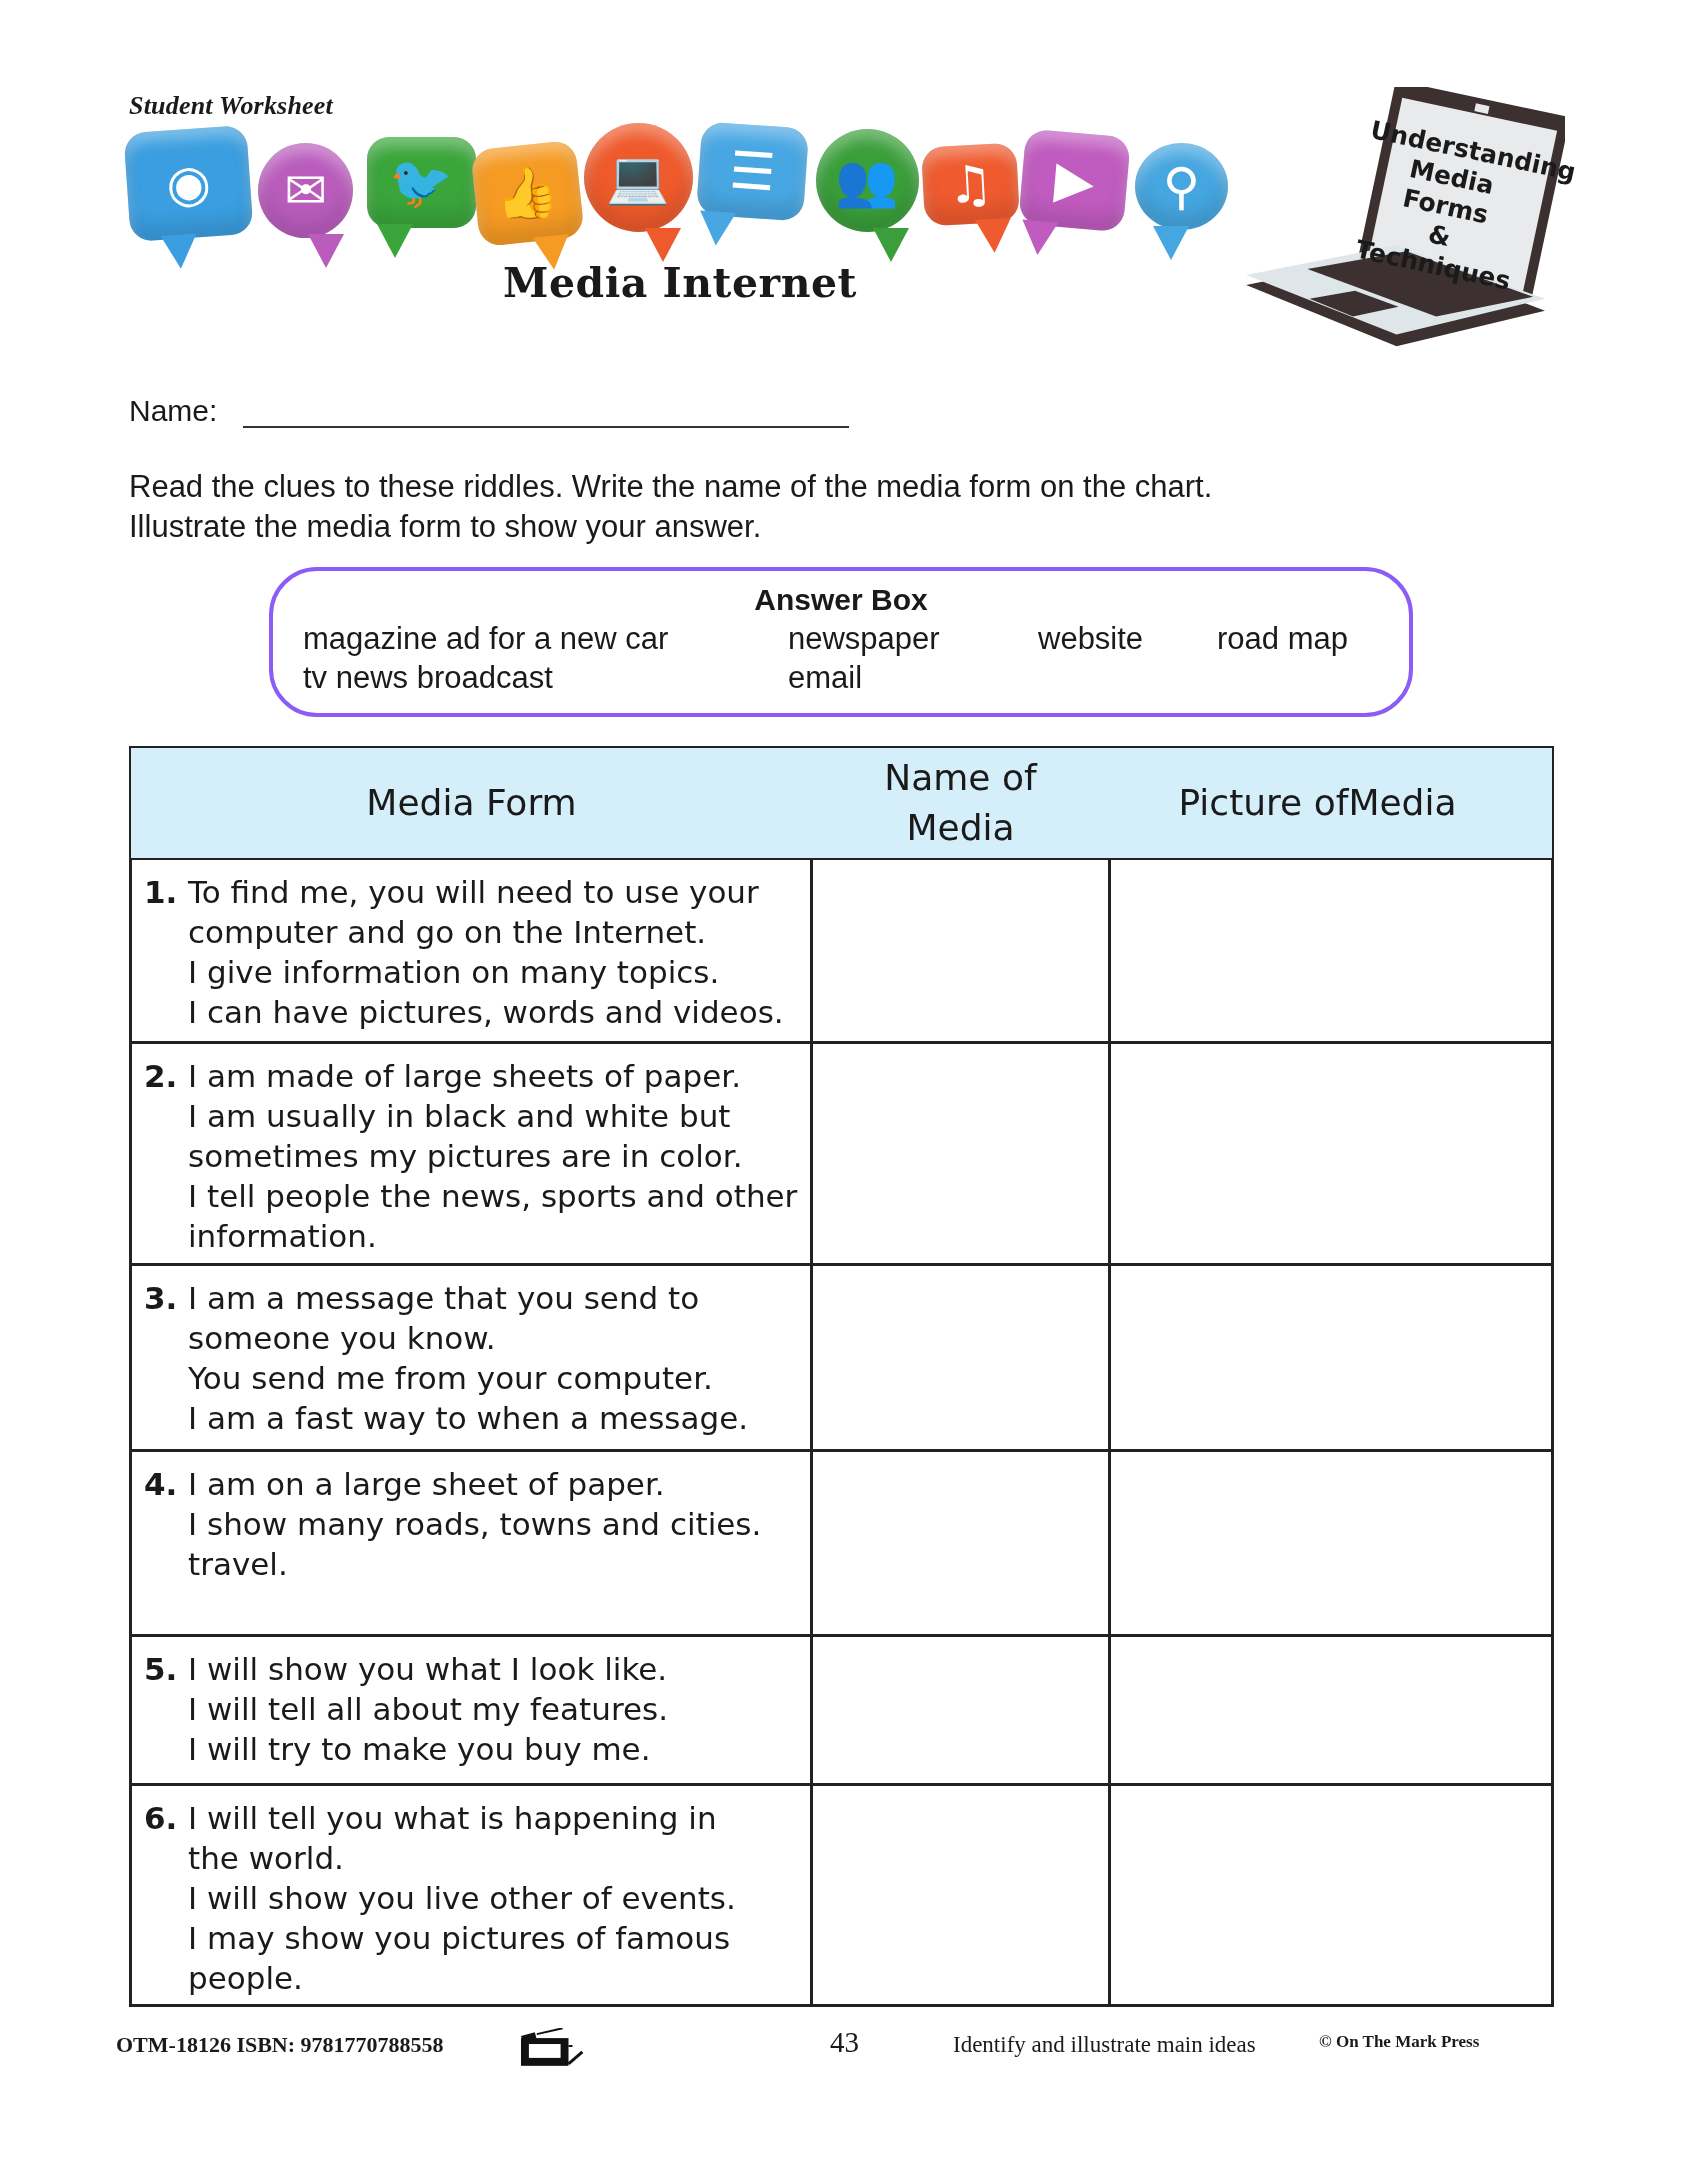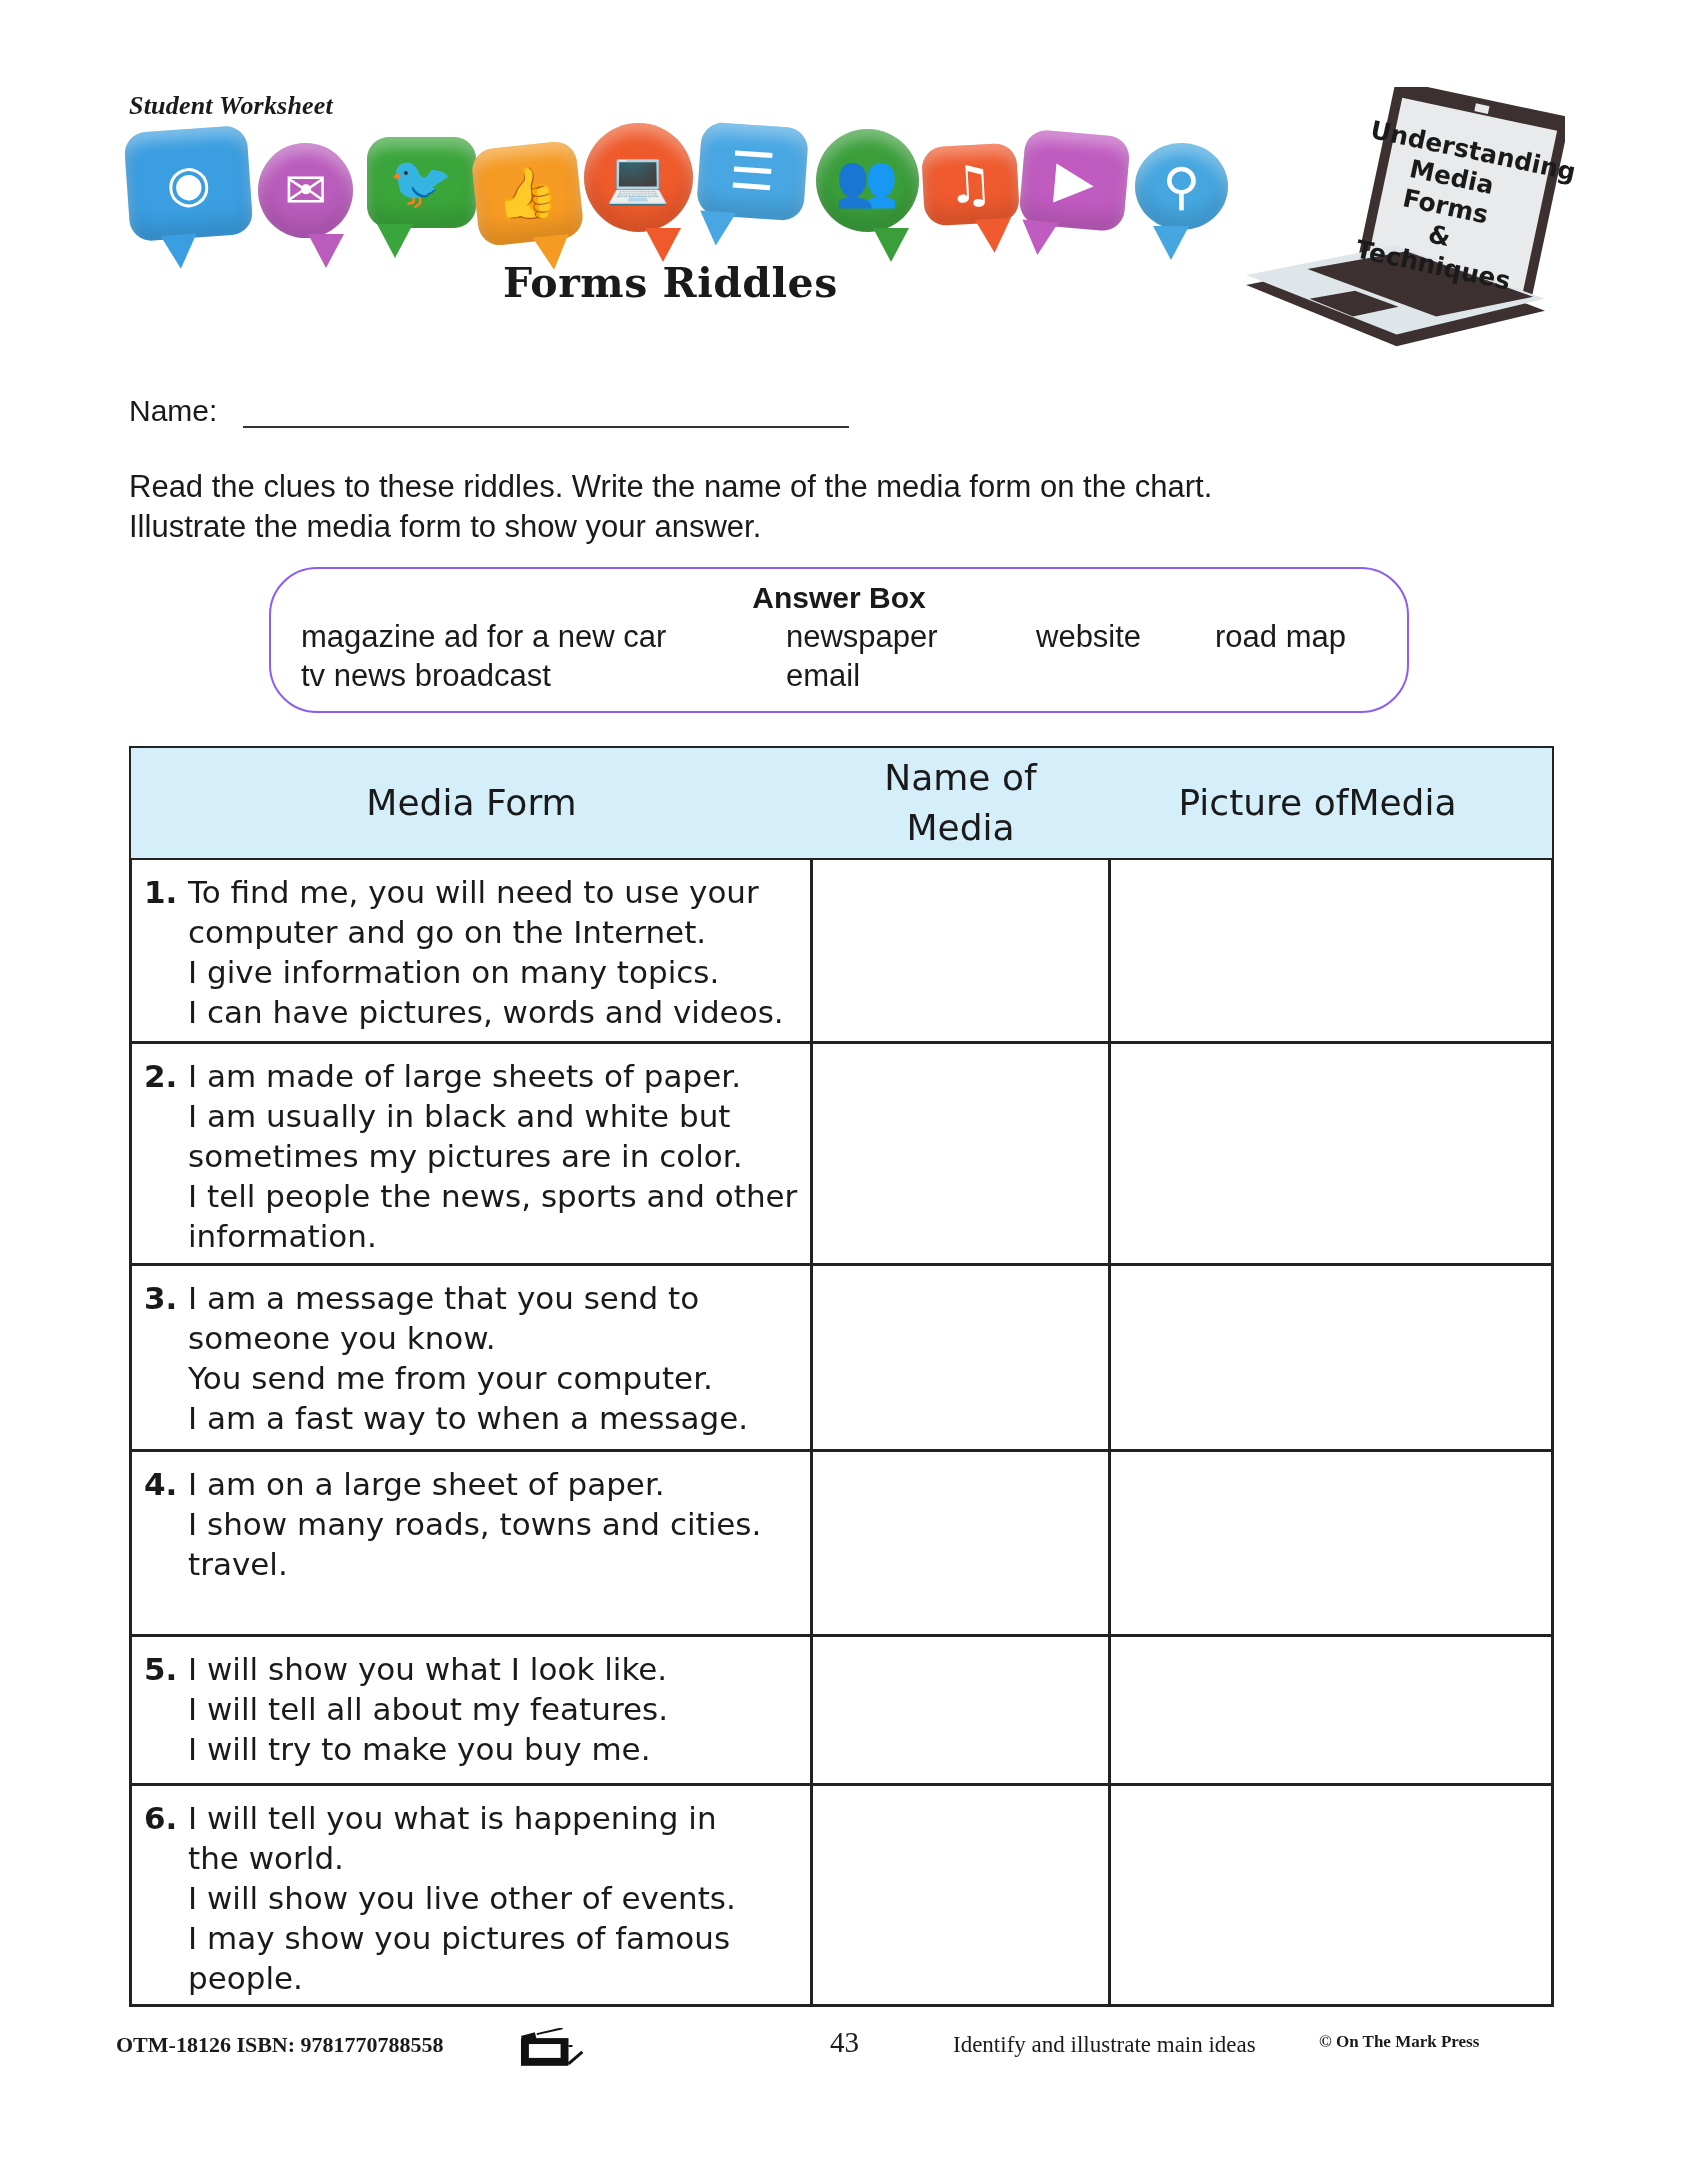--- a/index.html
+++ b/index.html
@@ -16,21 +16,21 @@
 
   .laptop { left:1238px; top:87px; width:327px; height:287px; }
 
   .title { left:503px; top:259px; font-family:"DejaVu Serif", serif; font-weight:bold; font-size:41px; letter-spacing:0.5px; }
 
   .name-row { left:129px; top:394px; font-size:30px; display:flex; align-items:flex-end;gap:16px; }
   .name-line { display:inline-block; width:606px; border-bottom:2px solid #333; height:28px; margin-left:10px; }
 
   .instructions { left:129px; top:467px; font-size:31px; line-height:40px; }
 
-  .answer-box { left:269px; top:567px; width:1136px; height:142px; border:2px solid #8b5cf6; border-radius:48px; box-sizing:content-box; }
+  .answer-box { left:269px; top:567px; width:1136px; height:142px; border:4px solid #8b5cf6; border-radius:48px; box-sizing:content-box; }
   .answer-title { position:absolute; left:0; right:0; top:12px; text-align:center; font-weight:bold; font-size:30px; }
   .answer-item { position:absolute; font-size:31px; }
 
   .grid { left:129px; top:746px; width:1425px; height:897px;padding-left:17px; }
   .hdr { position:absolute; left:0; top:0; width:1425px; height:114px; background:#d4eefa; border:2px solid #222; box-sizing:border-box; }
   .hdr-cell { position:absolute; top:0; height:110px; display:flex; align-items:center; justify-content:center; text-align:center; font-family:"DejaVu Sans", sans-serif; font-size:36px; line-height:50px; }
   .row { position:absolute; left:0; width:1425px; border:3px solid #222; border-top:none; box-sizing:border-box; }
   .row .c1 { position:absolute; left:0; top:0; bottom:0; width:678px; border-right:3px solid #222; }
   .row .c2 { position:absolute; left:681px; top:0; bottom:0; width:295px; border-right:3px solid #222; }
   .row .c3 { position:absolute; left:979px; top:0; bottom:0; right:0; }
@@ -103,21 +103,21 @@
   <polygon points="8,190 160,160 310,214 160,250" fill="#dfe6ea"></polygon>
   <polygon points="70,184 170,166 298,212 200,232" fill="#3c3030"></polygon>
   <polygon points="72,214 118,206 162,222 116,232" fill="#3c3030"></polygon>
 </svg>
 <div class="abs" style="left:1374px;top:115px;width:178px;transform:rotate(12deg);transform-origin:left top;font-family:'DejaVu Sans',sans-serif;font-weight:bold;font-size:25px;line-height:30px;text-align:center;">
   <div>Understanding</div>
   <div>Media Forms</div>
   <div>&amp; Techniques</div>
 </div>
 
-<div class="abs title">Forms Riddles</div>
+<div class="abs title">Media Internet</div>
 
 <div class="abs name-row">
   <span>Name:</span>
   <span class="name-line"></span>
 </div>
 
 <div class="abs instructions">
   <div>Read the clues to these riddles.  Write the name of the media form on the chart.</div>
   <div>Illustrate the media form to show your answer.</div>
 </div>

